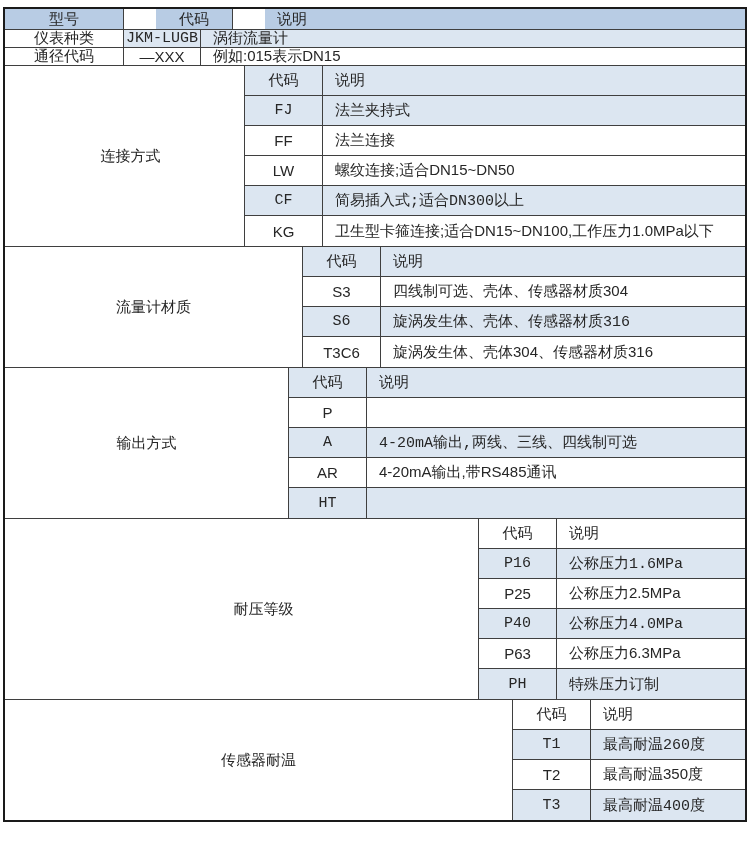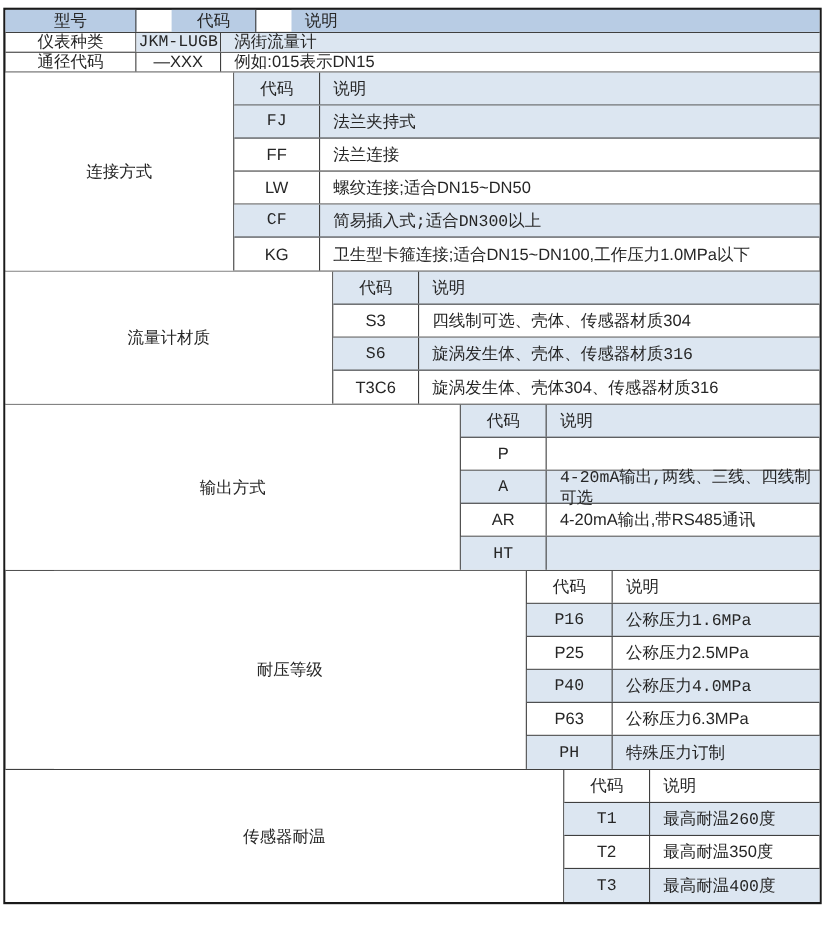--- a/index.html
+++ b/index.html
@@ -33,23 +33,23 @@
   .hb{background:var(--header-bg);}
   .shade{background:var(--stripe-bg);font-family:Liberation Mono, monospace;}
   
   .section{display:flex;border-bottom:1px solid var(--line);}
   .section.last{border-bottom:none;}
   .section .label{
     display:flex;align-items:center;justify-content:center;
     border-right:1px solid var(--line);
     background:#fff;
   }
-  .sec-1 .label{width:208px;}
+  .sec-1 .label{width:228px;margin-left:12px;}
   .sec-2 .label{width:298px;}
-  .sec-3 .label{width:414px;text-align:right;}
+  .sec-3 .label{width:284px;text-align:right;}
   .sec-4 .label{width:430px;margin-left:44px;}
   .sec-5 .label{width:508px;}
   .sub{flex:1;display:flex;flex-direction:column;}
   .srow{display:flex;height:30px;border-bottom:1px solid var(--line);}
   .srow:last-child{border-bottom:none;}
   .srow .code{
     width:78px;display:flex;align-items:center;justify-content:center;
     border-right:1px solid var(--line);
   }
   .srow .desc{flex:1;display:flex;align-items:center;padding-left:12px;}

